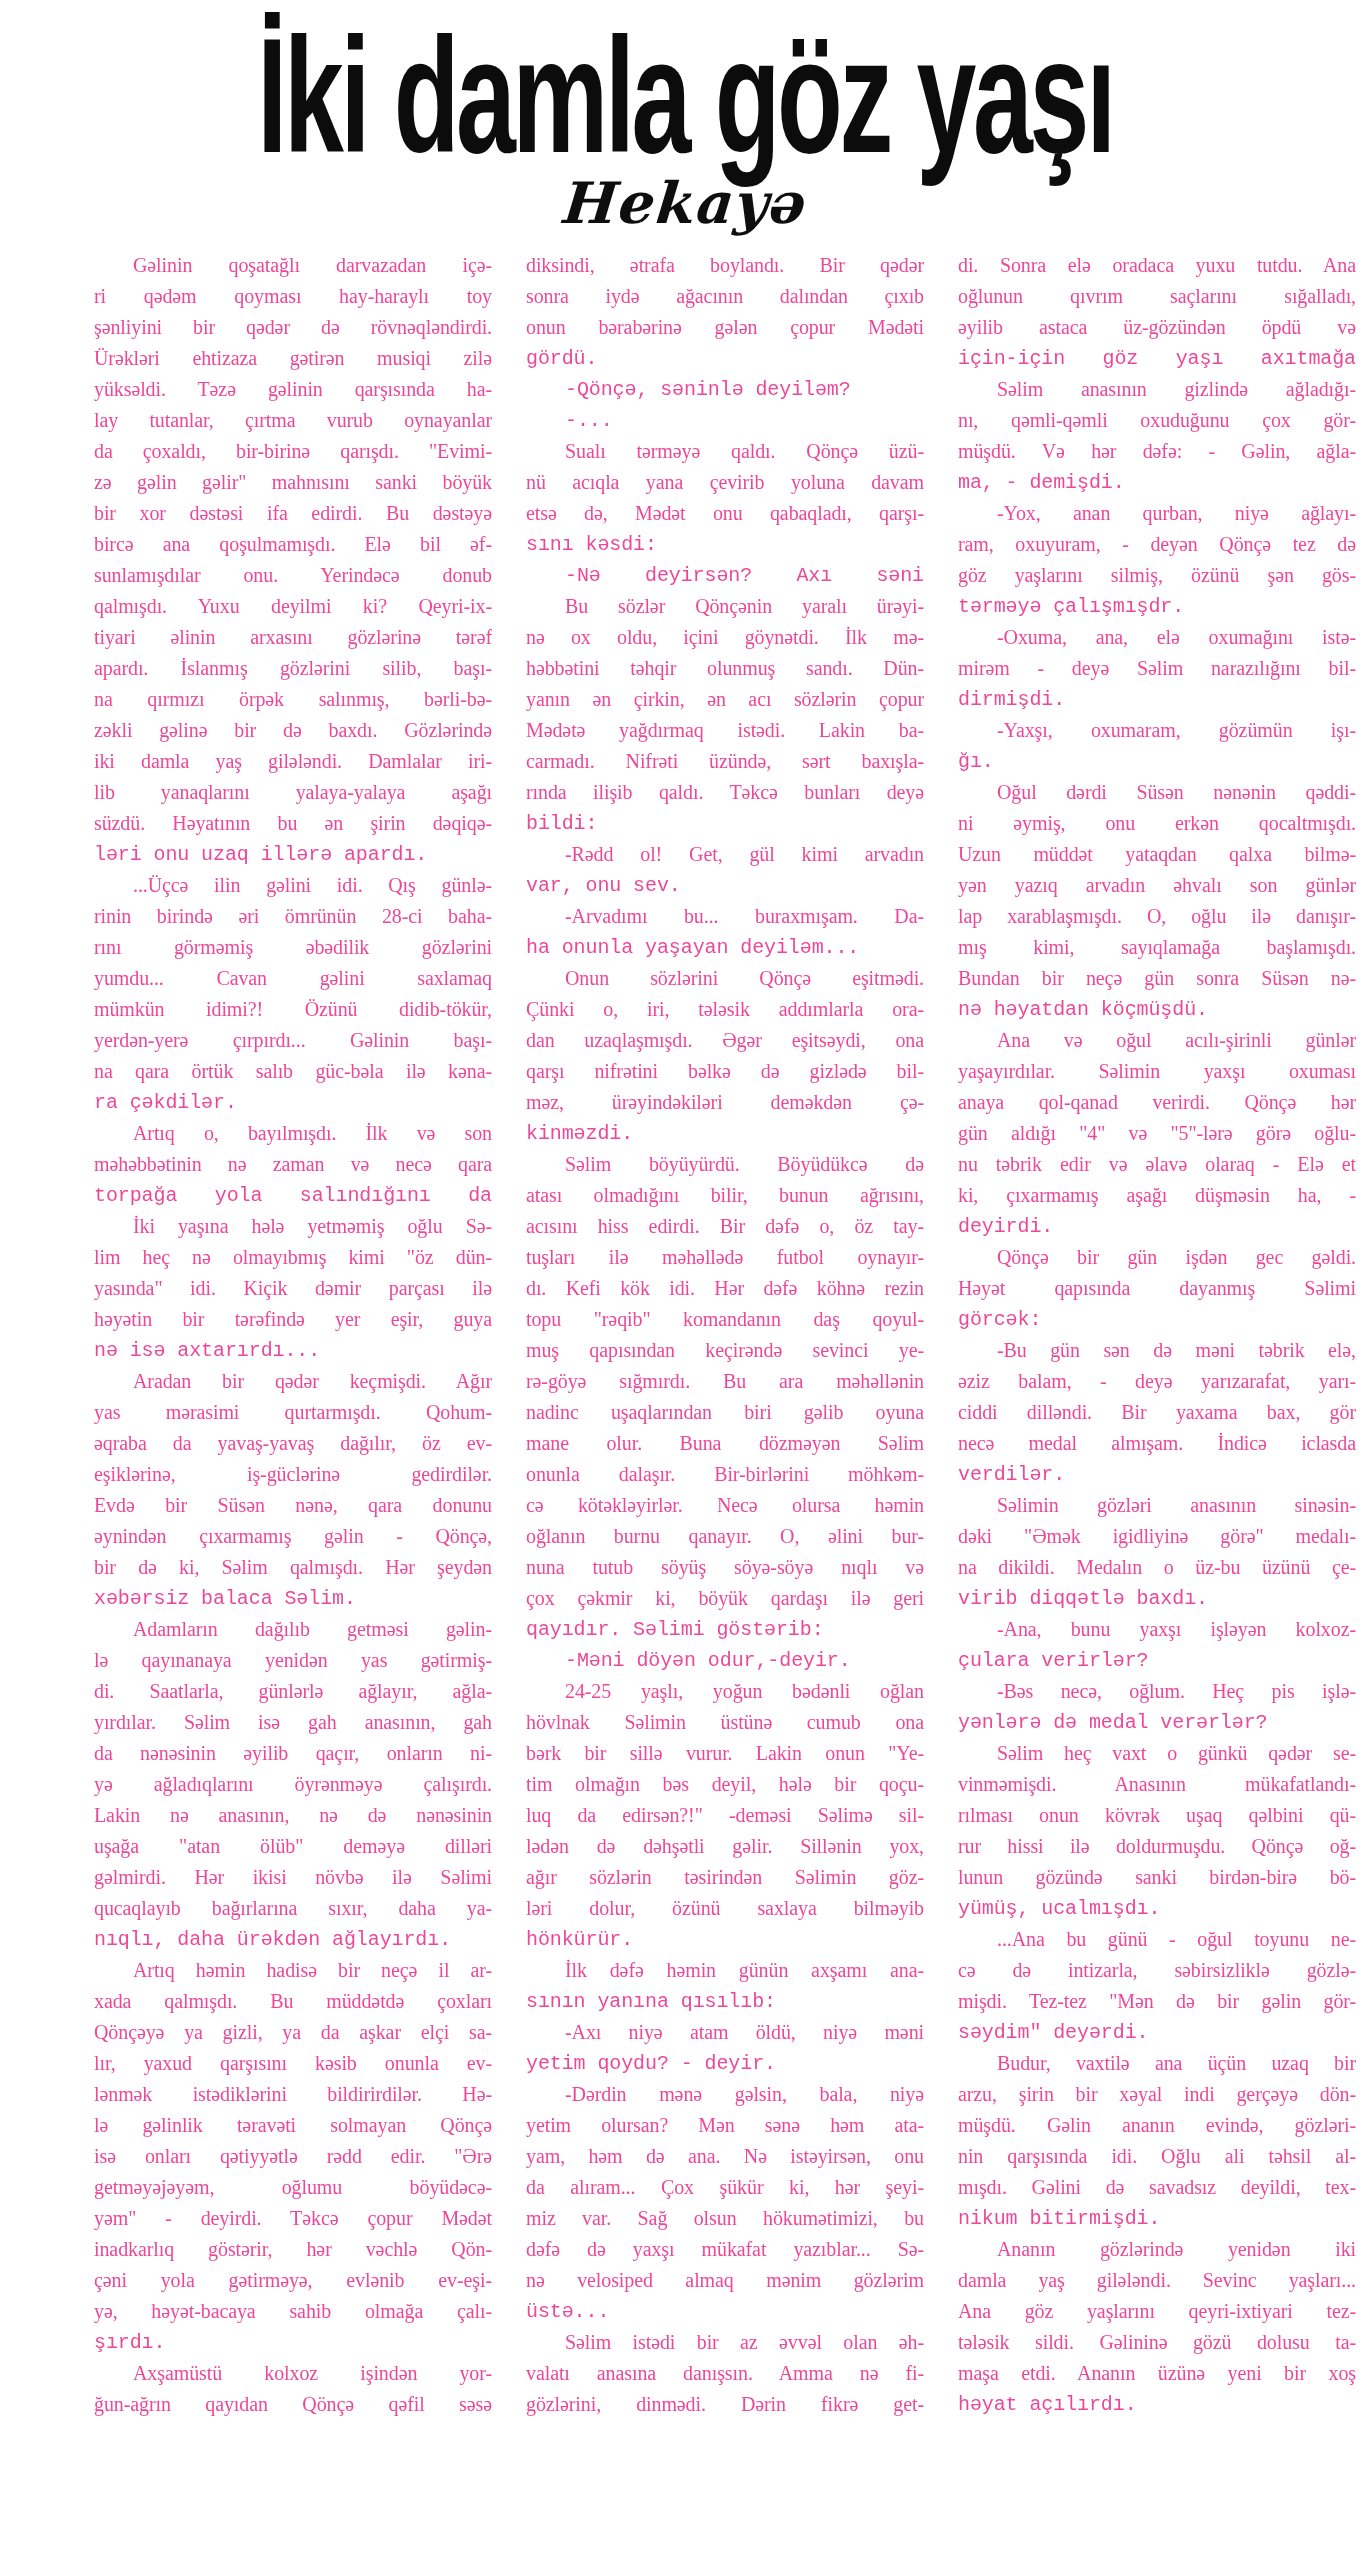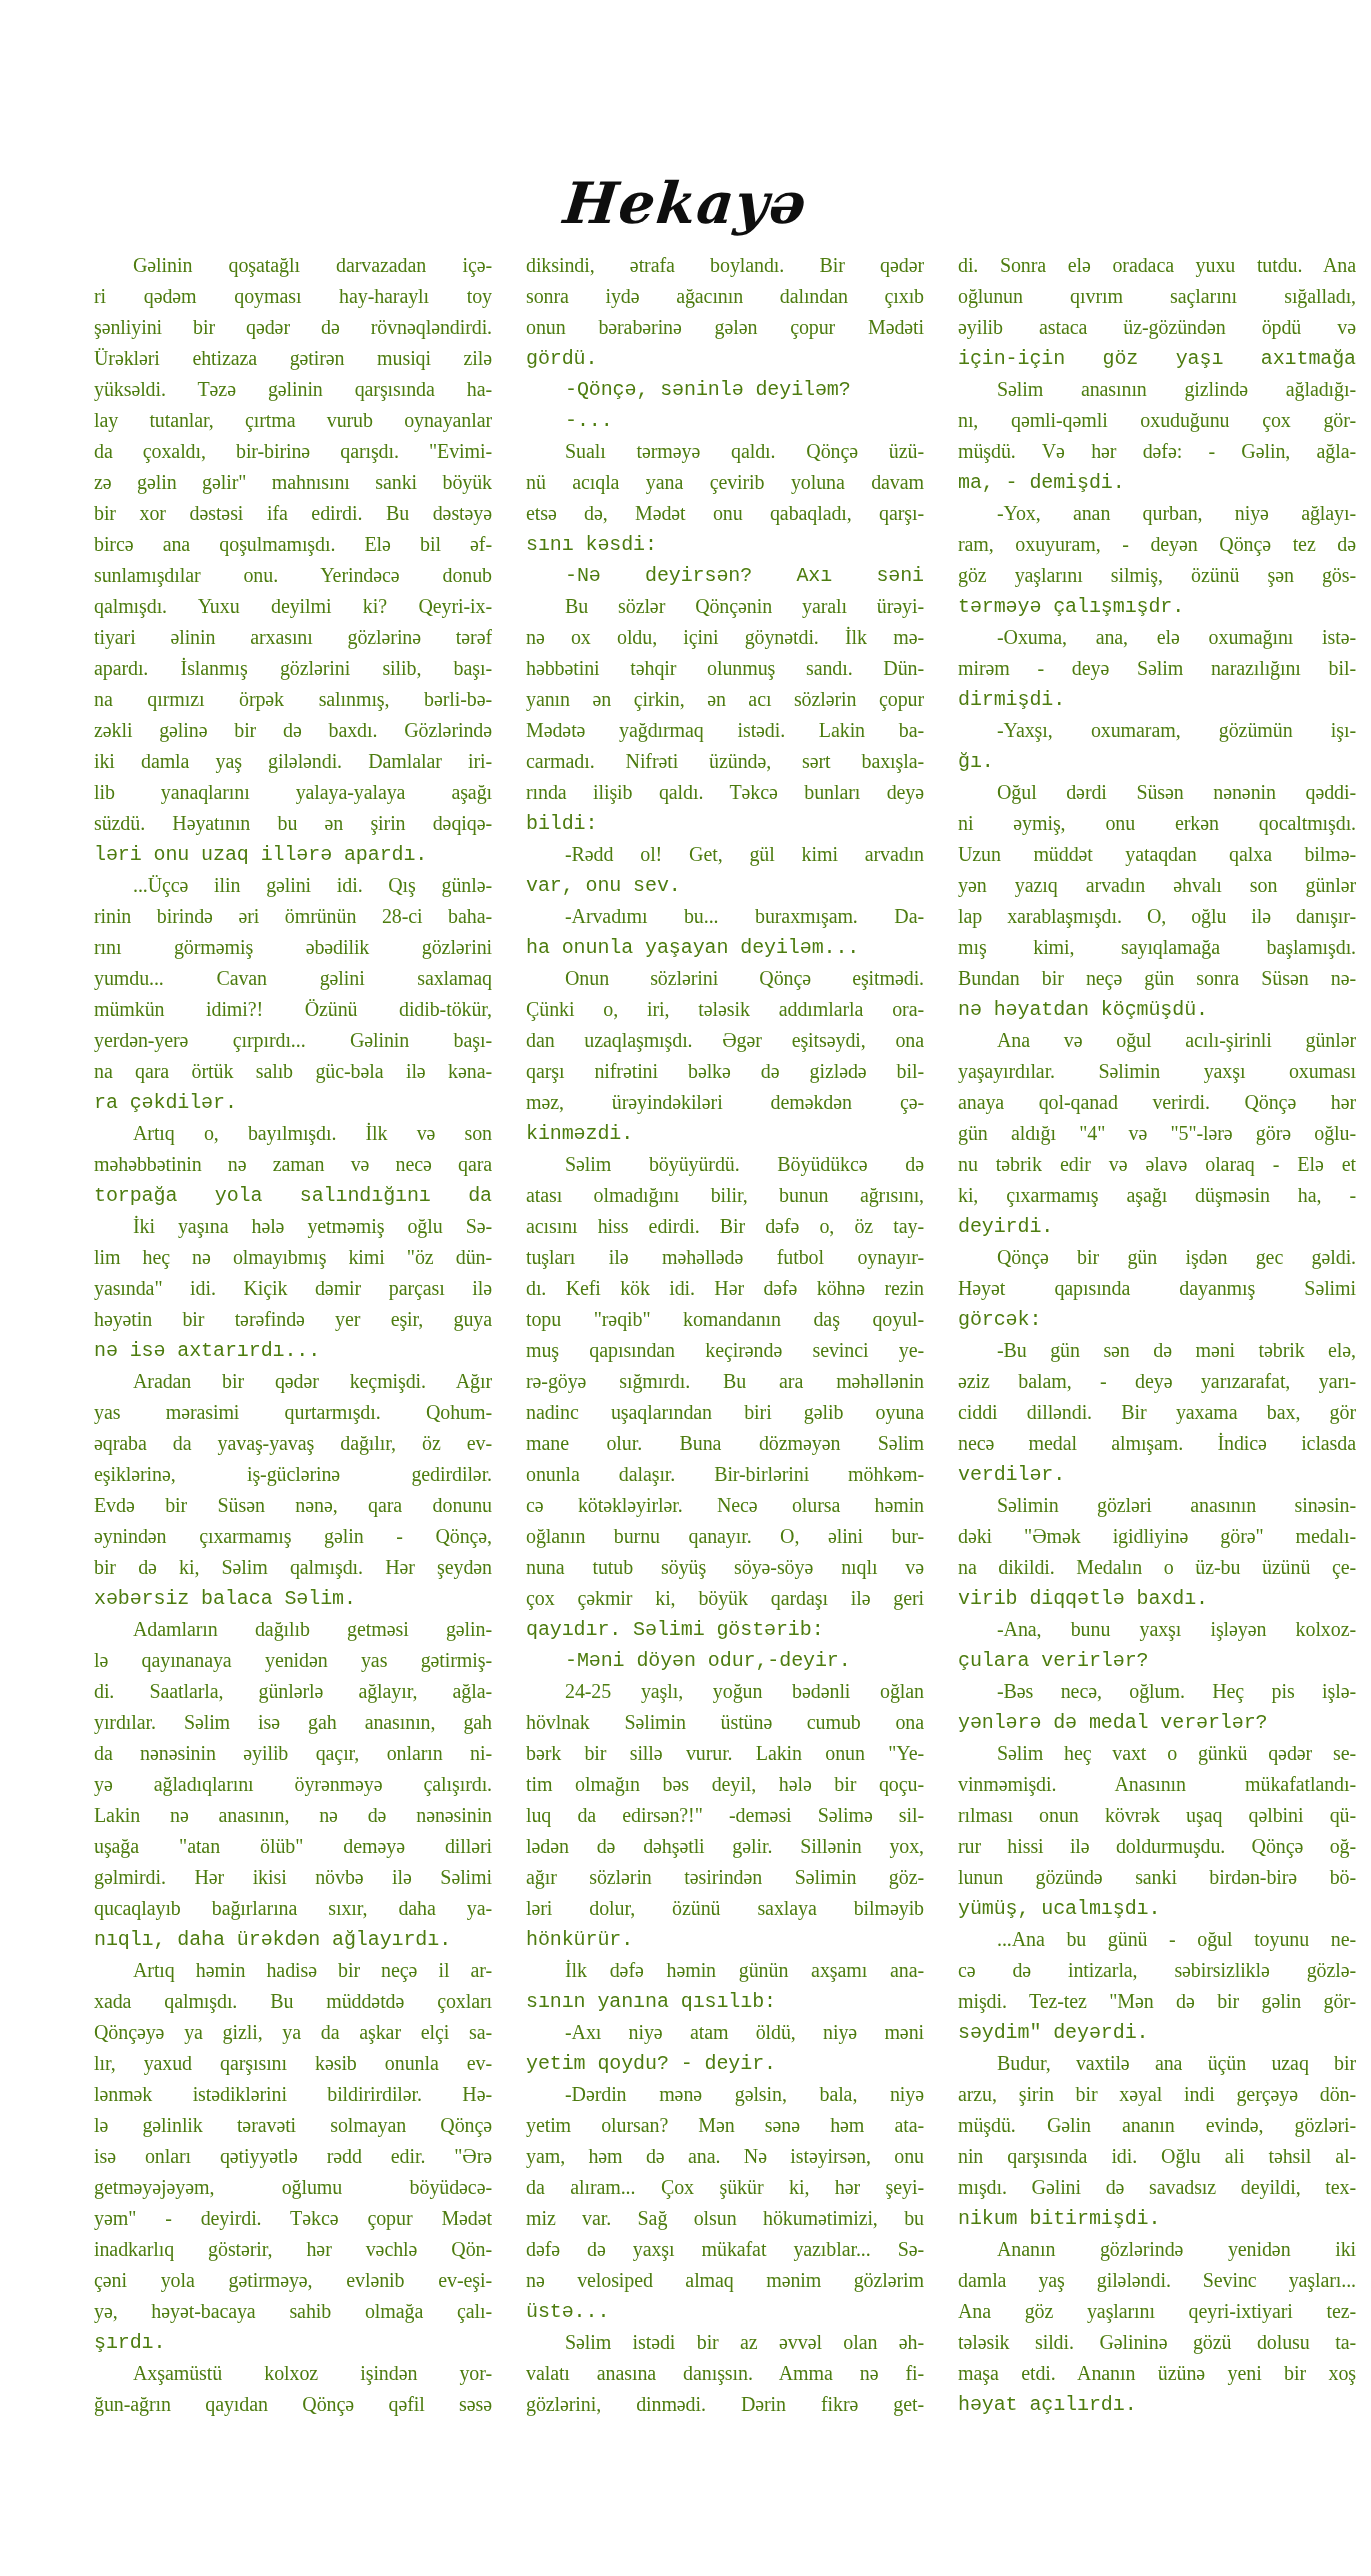--- a/index.html
+++ b/index.html
@@ -56,21 +56,21 @@
     left: 94px;
     width: 1262px;
     display: grid;
     grid-template-columns: repeat(3, 398px);
     column-gap: 34px;
   }
   .col {
     font-size: 20px;
     line-height: 31px;
     letter-spacing: -0.1px;
-    color: #4d7c0f;
+    color: #ec4899;
   }
   .line {
     height: 31px;
     overflow: hidden;
     text-align: justify;
     text-align-last: justify;
   }
   .line.end { text-align-last: left; font-family: Liberation Mono, monospace; }
   .line.ind { text-indent: 39px; }
   .footer-wrap {
@@ -91,20 +91,23 @@
     transform-origin: center top;
     white-space: nowrap;
     color: #0a0a0a;
   }
 </style>
 </head>
 <body>
 
 <div class="page">
 
+  <div class="title-wrap">
+    <h1 class="title">İki damla göz yaşı</h1>
+  </div>
 
   <div class="subtitle-wrap">
     <span class="subtitle">Hekayə</span>
   </div>
 
   <main class="cols">
     <div class="col">
         <div class="line ind">Gəlinin qoşatağlı darvazadan içə-</div>
         <div class="line">ri qədəm qoyması hay-haraylı toy</div>
         <div class="line">şənliyini bir qədər də rövnəqləndirdi.</div>

